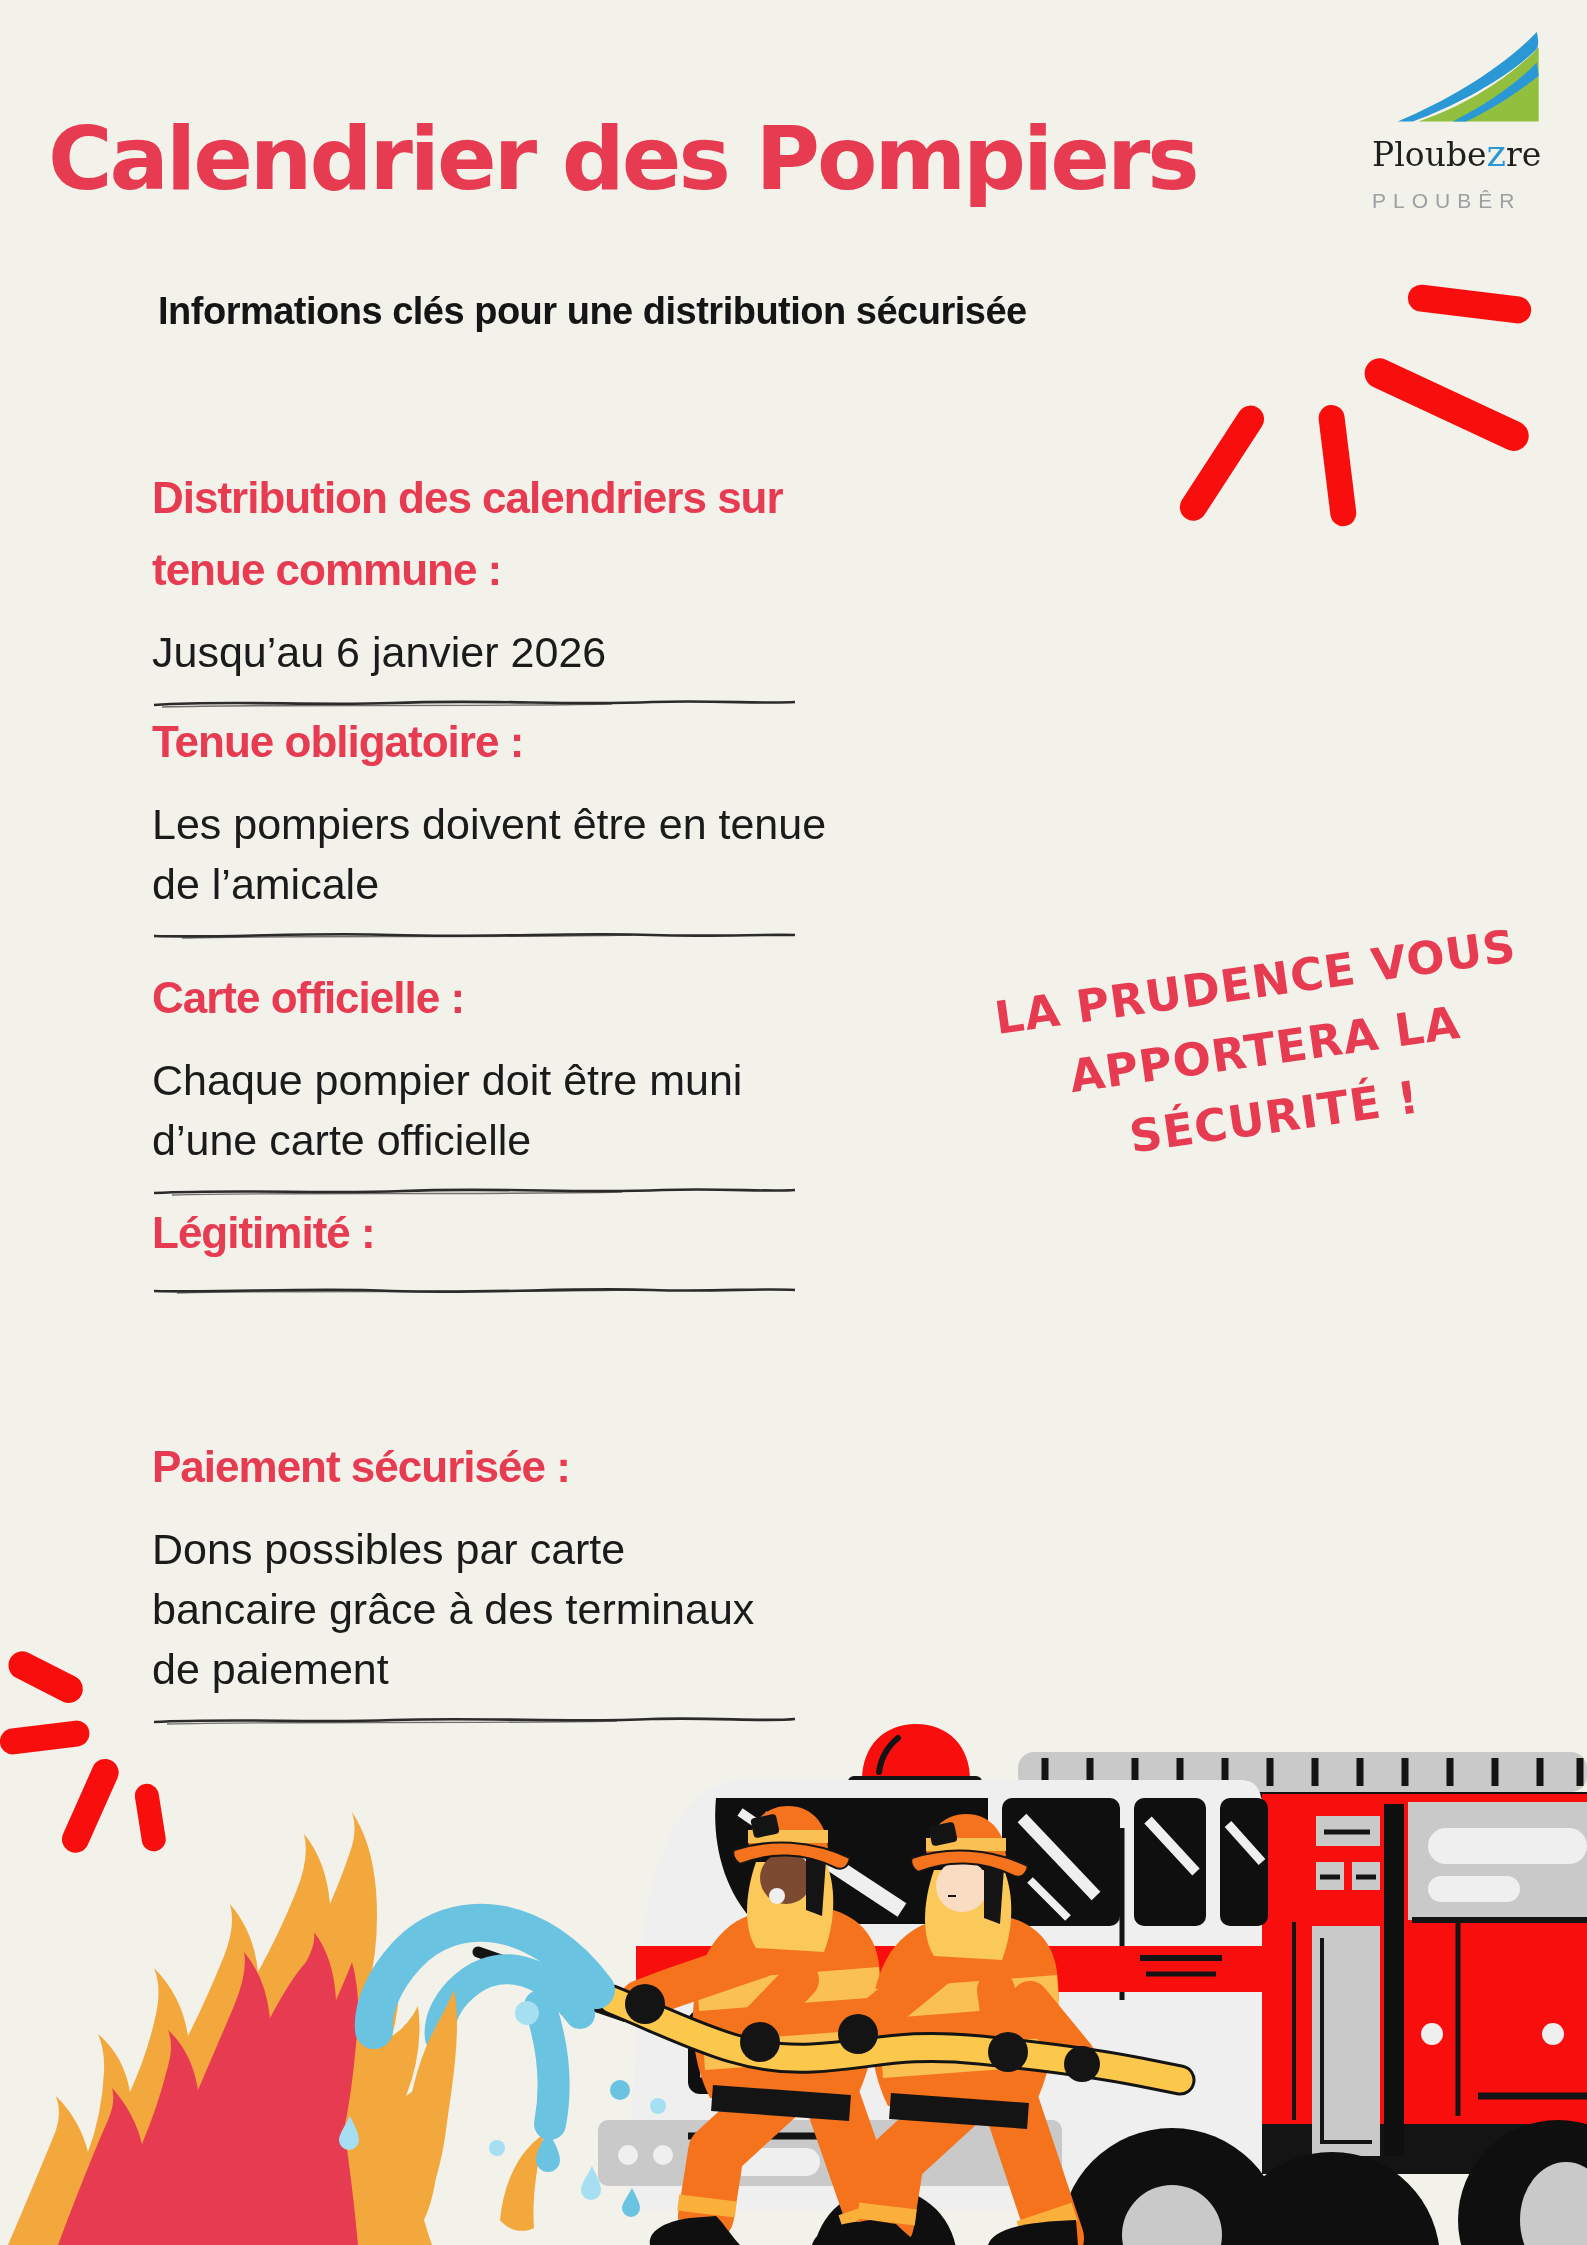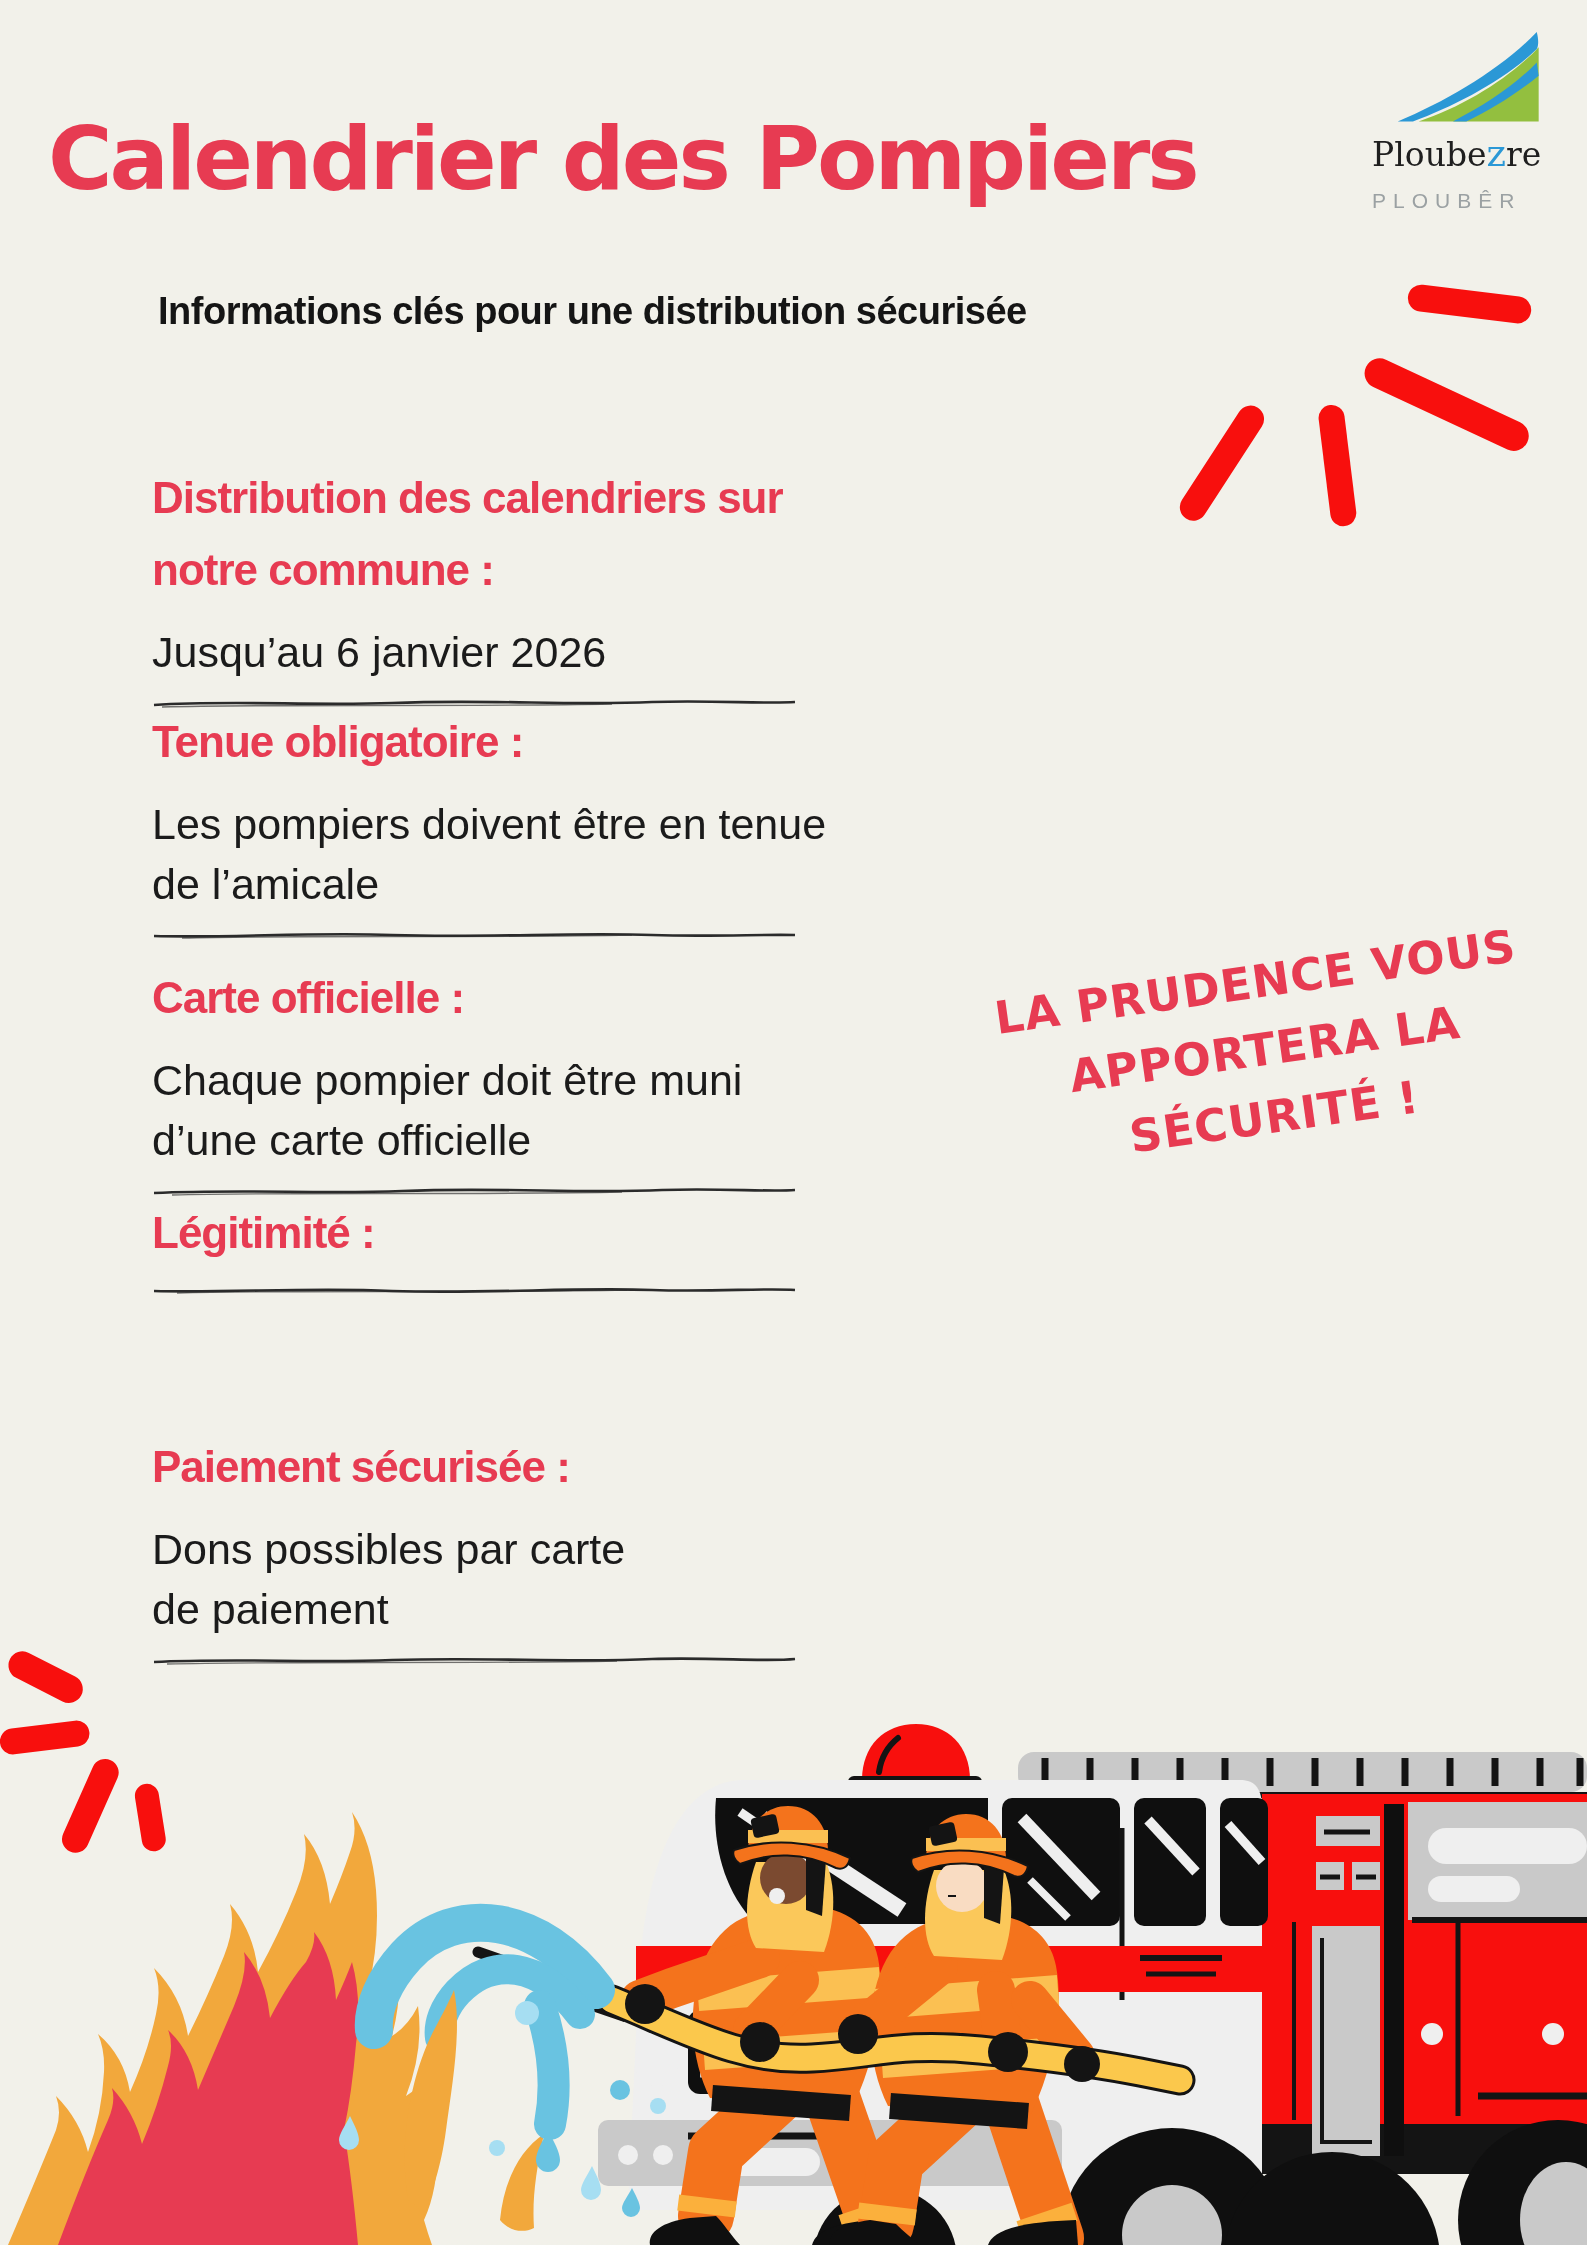--- a/index.html
+++ b/index.html
@@ -74,21 +74,21 @@
   <div>
     <span class="stroke" style="left:10px;top:1645px;width:80px;height:28px;transform:rotate(27deg);"></span>
     <span class="stroke" style="left:0px;top:1730px;width:90px;height:26px;transform:rotate(-7deg);"></span>
     <span class="stroke" style="left:70px;top:1838px;width:100px;height:27px;transform:rotate(-66deg);"></span>
     <span class="stroke" style="left:145px;top:1772px;width:68px;height:24px;transform:rotate(81deg);"></span>
   </div>
 
   <section class="sec" style="top:462px">
     <div>
       <div class="sec-h-line">Distribution des calendriers sur</div>
-      <div class="sec-h-line">notre commune :</div>
+      <div class="sec-h-line">tenue commune :</div>
     </div>
     <div class="sec-body">
       <div class="sec-line">Jusqu’au 6 janvier 2026</div>
     </div>
     <svg class="divider" width="645" height="14" viewBox="0 0 645 14">
       <path d="M2,9 C80,4 160,10 240,7 C340,3 420,10 500,6 C560,4 612,8 643,6" stroke="#2b2b2b" stroke-width="2.6" fill="none"></path>
       <path d="M10,11 C120,8 300,11 460,8" stroke="#2b2b2b" stroke-width="1.4" fill="none" opacity="0.65"></path>
     </svg>
   </section>
 
@@ -129,20 +129,21 @@
       <path d="M25,10 C145,7 315,10 475,7" stroke="#2b2b2b" stroke-width="1.4" fill="none" opacity="0.65"></path>
     </svg>
   </section>
 
   <section class="sec" style="top:1431px">
     <div>
       <div class="sec-h-line">Paiement sécurisée :</div>
     </div>
     <div class="sec-body">
       <div class="sec-line">Dons possibles par carte</div>
+      <div class="sec-line">bancaire grâce à des terminaux</div>
       <div class="sec-line">de paiement</div>
     </div>
     <svg class="divider" width="645" height="14" viewBox="0 0 645 14">
       <path d="M2,9 C80,5 160,10 240,7 C340,4 420,10 500,6 C560,4 612,9 643,6" stroke="#2b2b2b" stroke-width="2.6" fill="none"></path>
       <path d="M15,11 C135,8 305,11 465,8" stroke="#2b2b2b" stroke-width="1.4" fill="none" opacity="0.65"></path>
     </svg>
   </section>
 
   <div class="slogan">
     <div>LA PRUDENCE VOUS</div>

